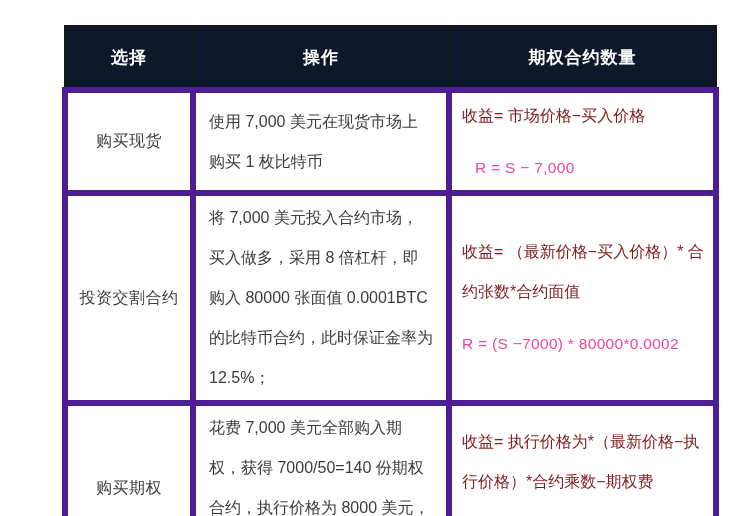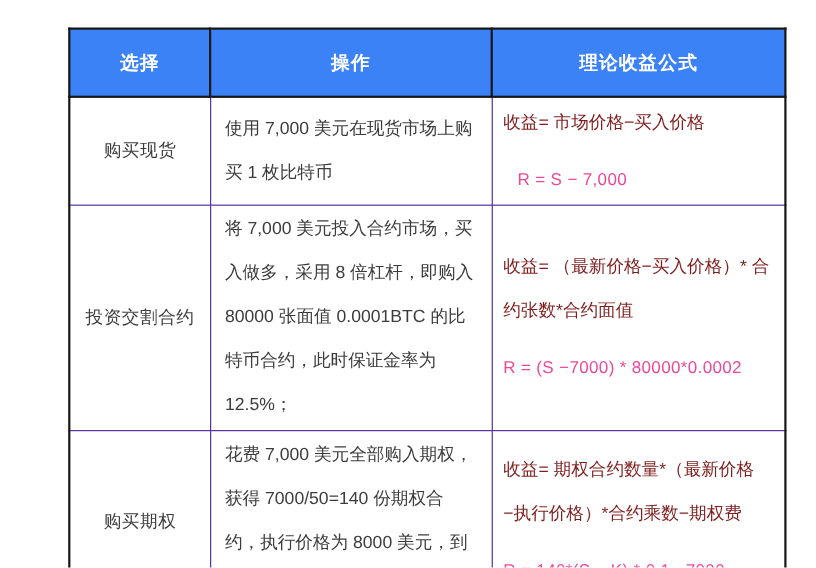--- a/index.html
+++ b/index.html
@@ -27,32 +27,32 @@
     border-collapse: collapse;
     table-layout: fixed;
     width: 651px;
     border: 2px solid #161616;
   }
   col.c-choice   { width: 128px; }
   col.c-op       { width: 256px; }
   col.c-formula  { width: 267px; }
 
   th {
-    background: #3b82f6;
+    background: #0f172a;
     color: #ffffff;
     font-size: 17px;
     font-weight: bold;
     letter-spacing: 1px;
     text-align: center;
     vertical-align: middle;
     height: 58px;
     border: 2px solid #161616;
   }
   td {
-    border: 1px solid #4c1d95;
+    border: 6px solid #4c1d95;
     vertical-align: middle;
     font-size: 16px;
     color: #3c3c3c;
   }
   tr.r1 td { height: 93px; }
   tr.r2 td { height: 158px; margin-top: 28px; }
   tr.r3 td { height: 153px; }
 
   td.choice-cell {
     text-align: center;
@@ -92,21 +92,21 @@
     <table class="strategy-table">
       <colgroup>
         <col class="c-choice">
         <col class="c-op">
         <col class="c-formula">
       </colgroup>
       <thead>
         <tr>
           <th>选择</th>
           <th>操作</th>
-          <th>理论收益公式</th>
+          <th>期权合约数量</th>
         </tr>
       </thead>
       <tbody>
         <tr class="r1">
           <td class="choice-cell">购买现货</td>
           <td class="operation-cell">使用 7,000 美元在现货市场上购买 1 枚比特币</td>
           <td class="formula-cell">
             <span class="formula">收益= 市场价格−买入价格</span>
             <span class="equation">R = S − 7,000</span>
           </td>
@@ -116,20 +116,20 @@
           <td class="operation-cell">将 7,000 美元投入合约市场，买入做多，采用 8 倍杠杆，即购入 80000 张面值 0.0001BTC 的比特币合约，此时保证金率为 12.5%；</td>
           <td class="formula-cell">
             <span class="formula">收益= （最新价格−买入价格）* 合约张数*合约面值</span>
             <span class="equation">R = (S −7000) * 80000*0.0002</span>
           </td>
         </tr>
         <tr class="r3">
           <td class="choice-cell">购买期权</td>
           <td class="operation-cell">花费 7,000 美元全部购入期权，获得 7000/50=140 份期权合约，执行价格为 8000 美元，到期日为 1 月后</td>
           <td class="formula-cell">
-            <span class="formula">收益= 期权合约数量*（最新价格−执行价格）*合约乘数−期权费</span>
+            <span class="formula">收益= 执行价格为*（最新价格−执行价格）*合约乘数−期权费</span>
             <span class="equation">R = 140*(S − K) * 0.1 −7000</span>
           </td>
         </tr>
       </tbody>
     </table>
   </div>
 </div>
 
 </body></html>

